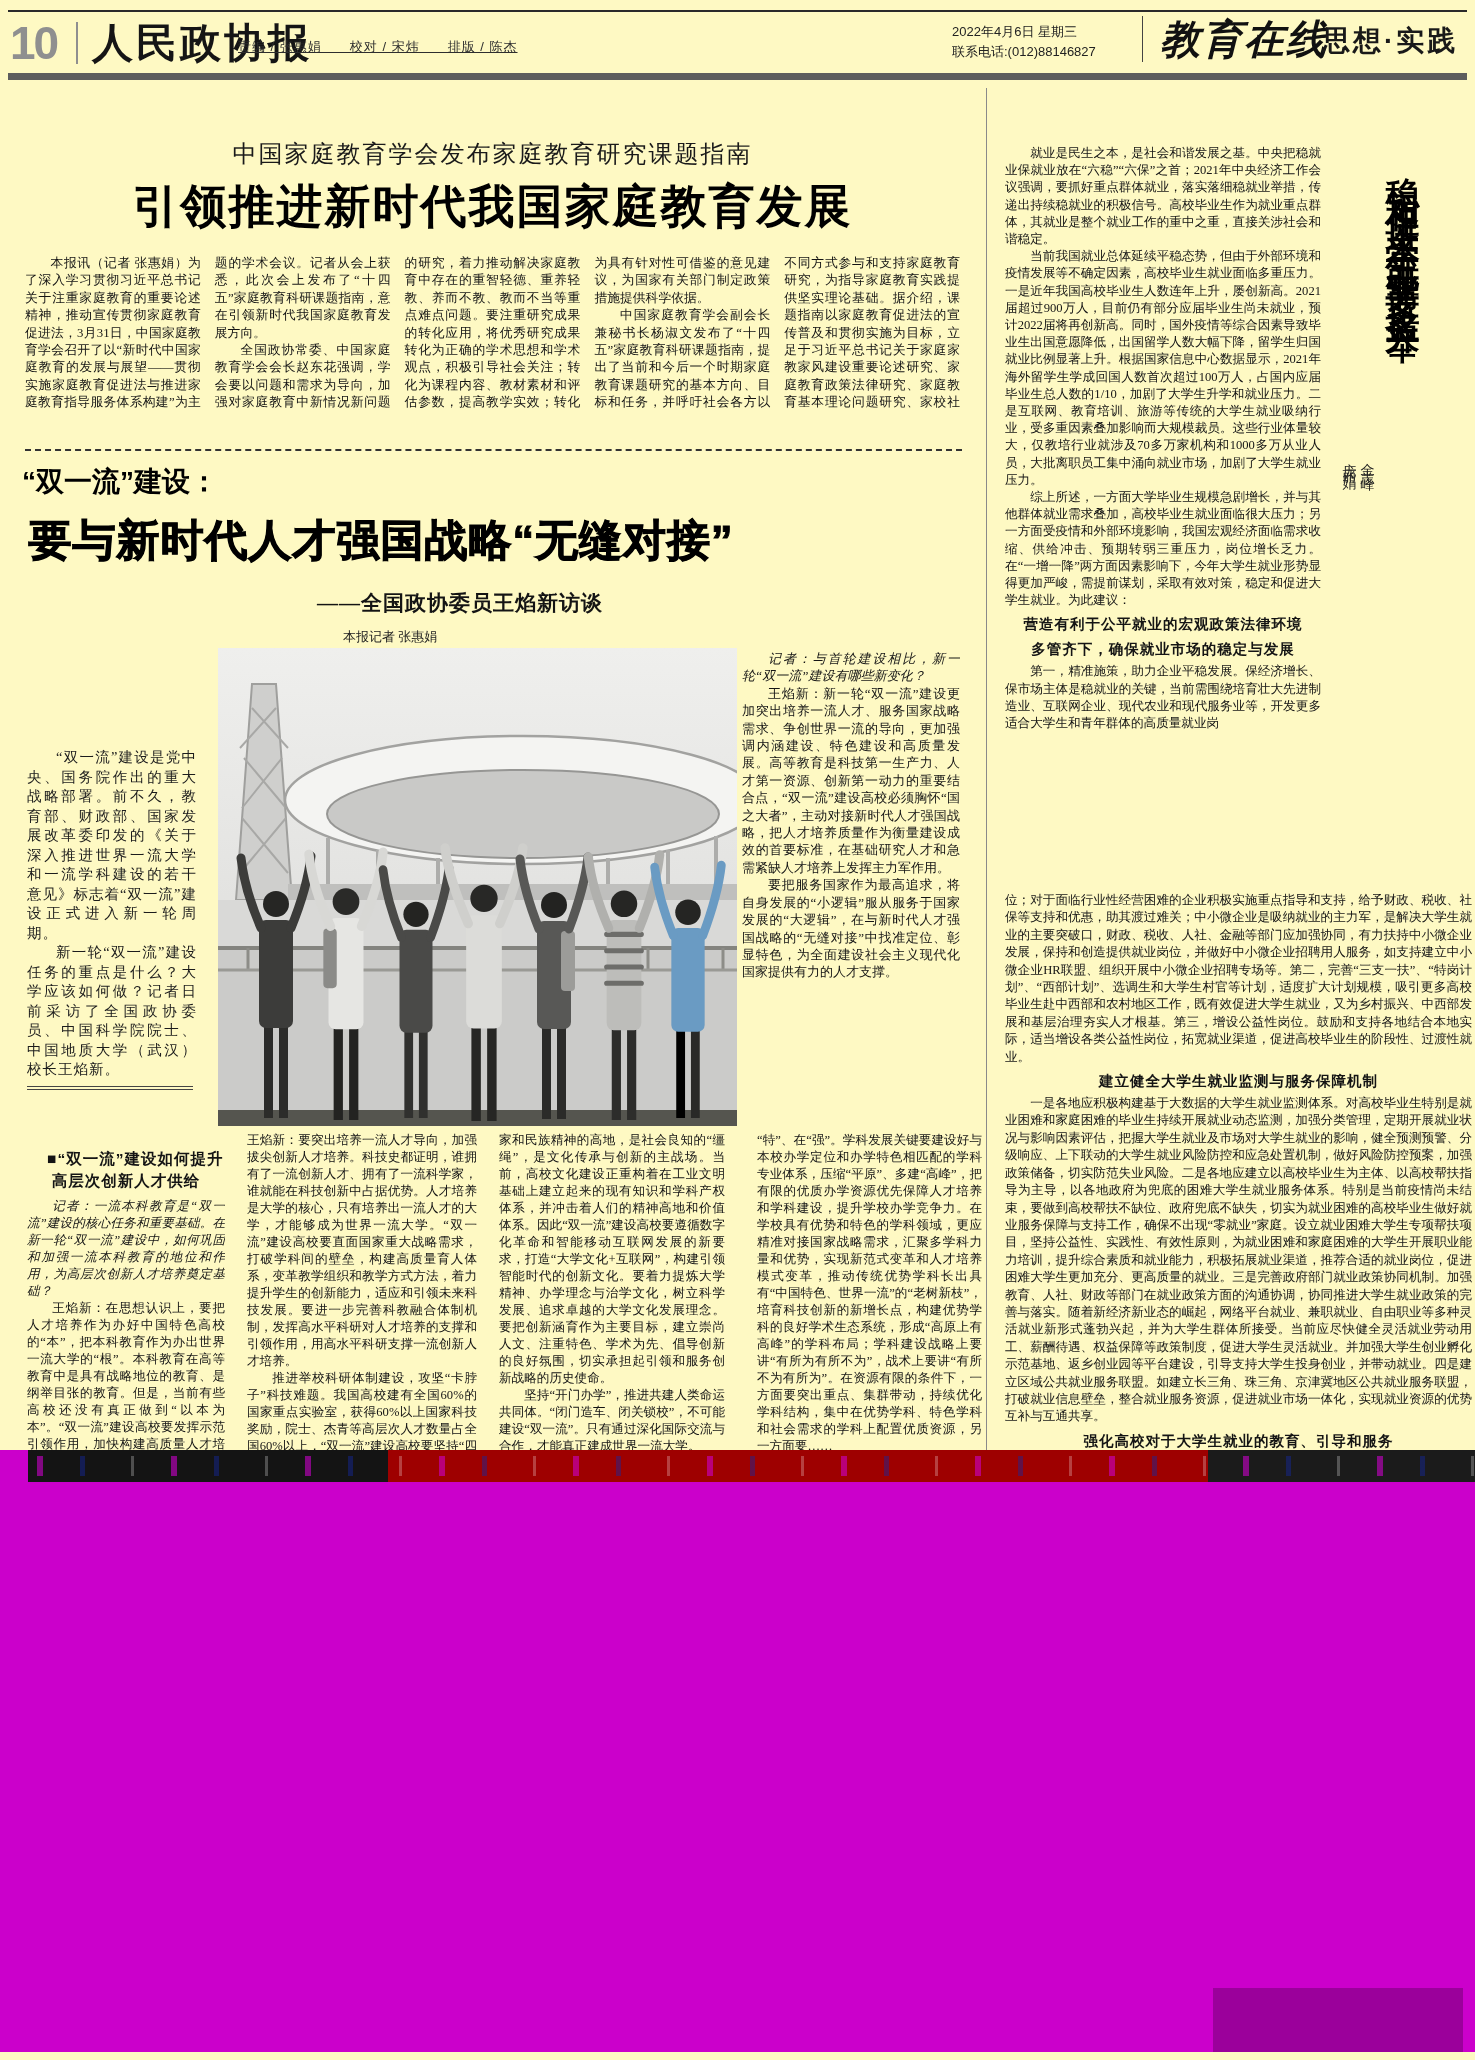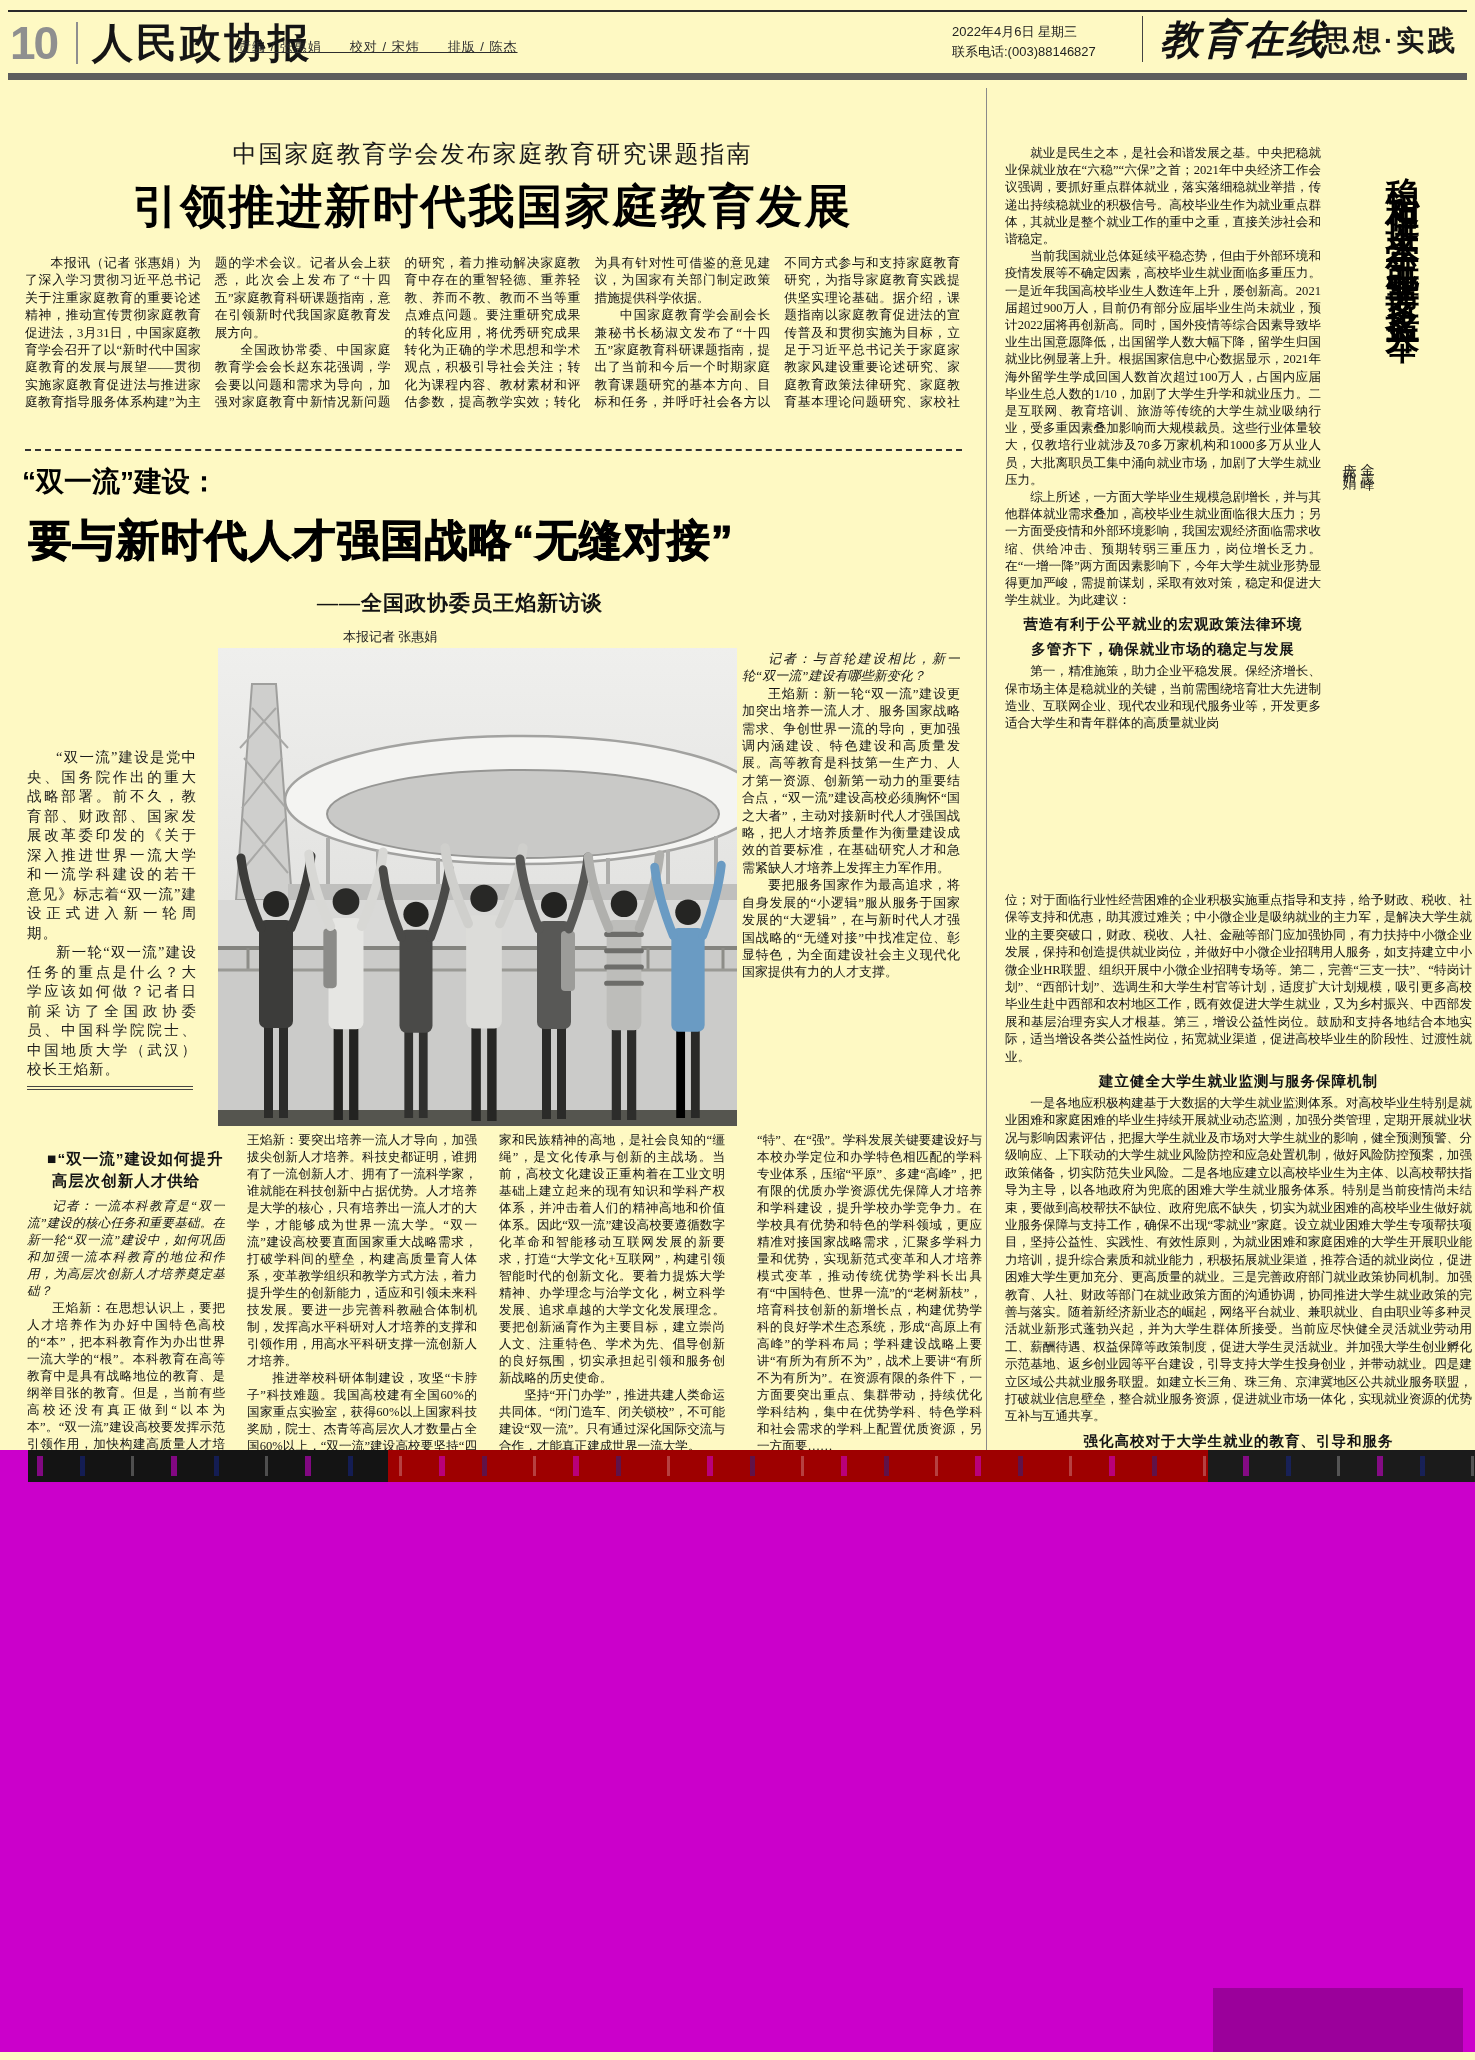--- a/index.html
+++ b/index.html
@@ -78,21 +78,21 @@
 
 <div class="page" data-name="newspaper-page">
 
   <div class="toprule" data-name="top-rule"></div>
   <div class="pagenum" data-name="page-number">10</div>
   <div class="pagebar" data-name="page-number-divider"></div>
   <div class="masthead" data-name="paper-masthead">人民政协报</div>
   <div class="staff" data-name="editor-staff-line">责编 / 张惠娟　　校对 / 宋炜　　排版 / 陈杰</div>
   <div class="dateblock" data-name="date-contact-block">
     <div data-name="date-line">2022年4月6日 星期三</div>
-    <div data-name="phone-line">联系电话:(003)88146827</div>
+    <div data-name="phone-line">联系电话:(012)88146827</div>
   </div>
   <div class="hdr-div" data-name="header-divider"></div>
   <div class="section-cn" data-name="section-title">教育在线</div>
   <div class="section-sub" data-name="section-subtitle">思想·实践</div>
   <div class="headband" data-name="header-band"></div>
 
   <div class="a1-kicker" data-name="article1-kicker">中国家庭教育学会发布家庭教育研究课题指南</div>
   <div class="a1-headline" data-name="article1-headline">引领推进新时代我国家庭教育发展</div>
   <div class="a1-body" data-name="article1-body">
       <p class="para" data-name="paragraph">本报讯（记者 张惠娟）为了深入学习贯彻习近平总书记关于注重家庭教育的重要论述精神，推动宣传贯彻家庭教育促进法，3月31日，中国家庭教育学会召开了以“新时代中国家庭教育的发展与展望——贯彻实施家庭教育促进法与推进家庭教育指导服务体系构建”为主题的学术会议。记者从会上获悉，此次会上发布了“十四五”家庭教育科研课题指南，意在引领新时代我国家庭教育发展方向。</p>

